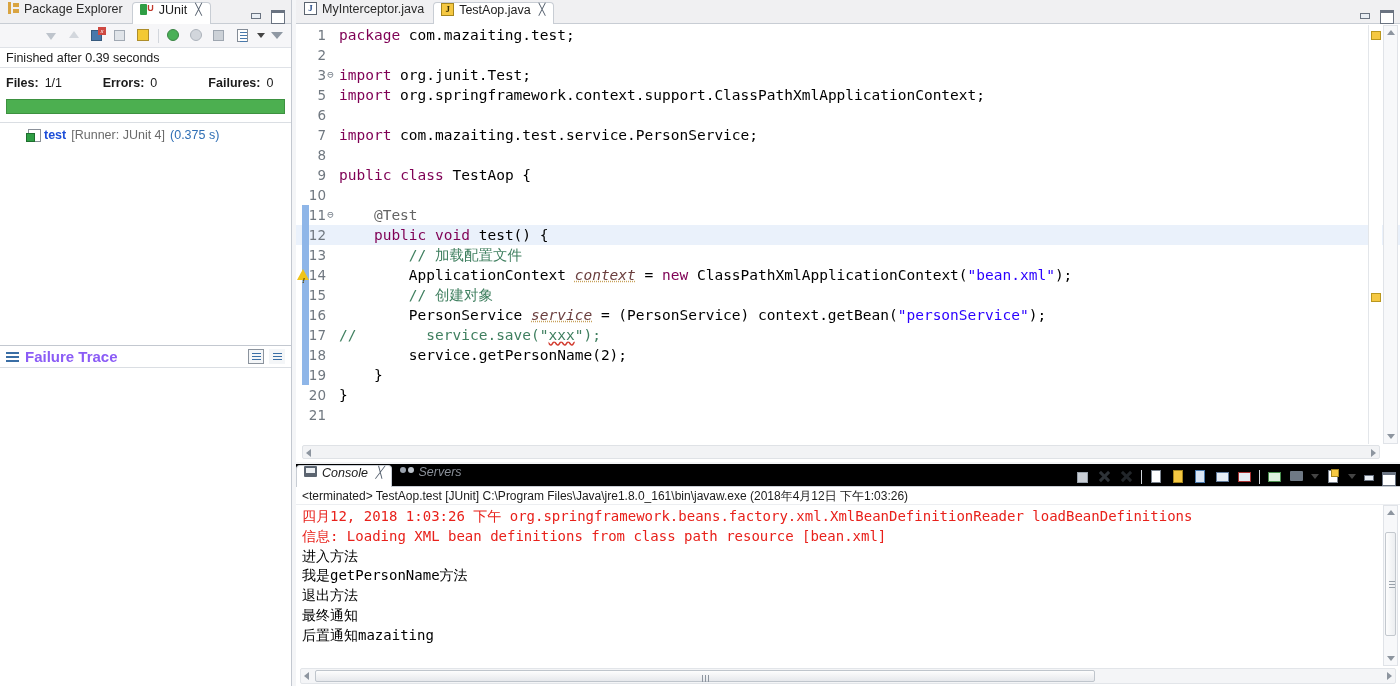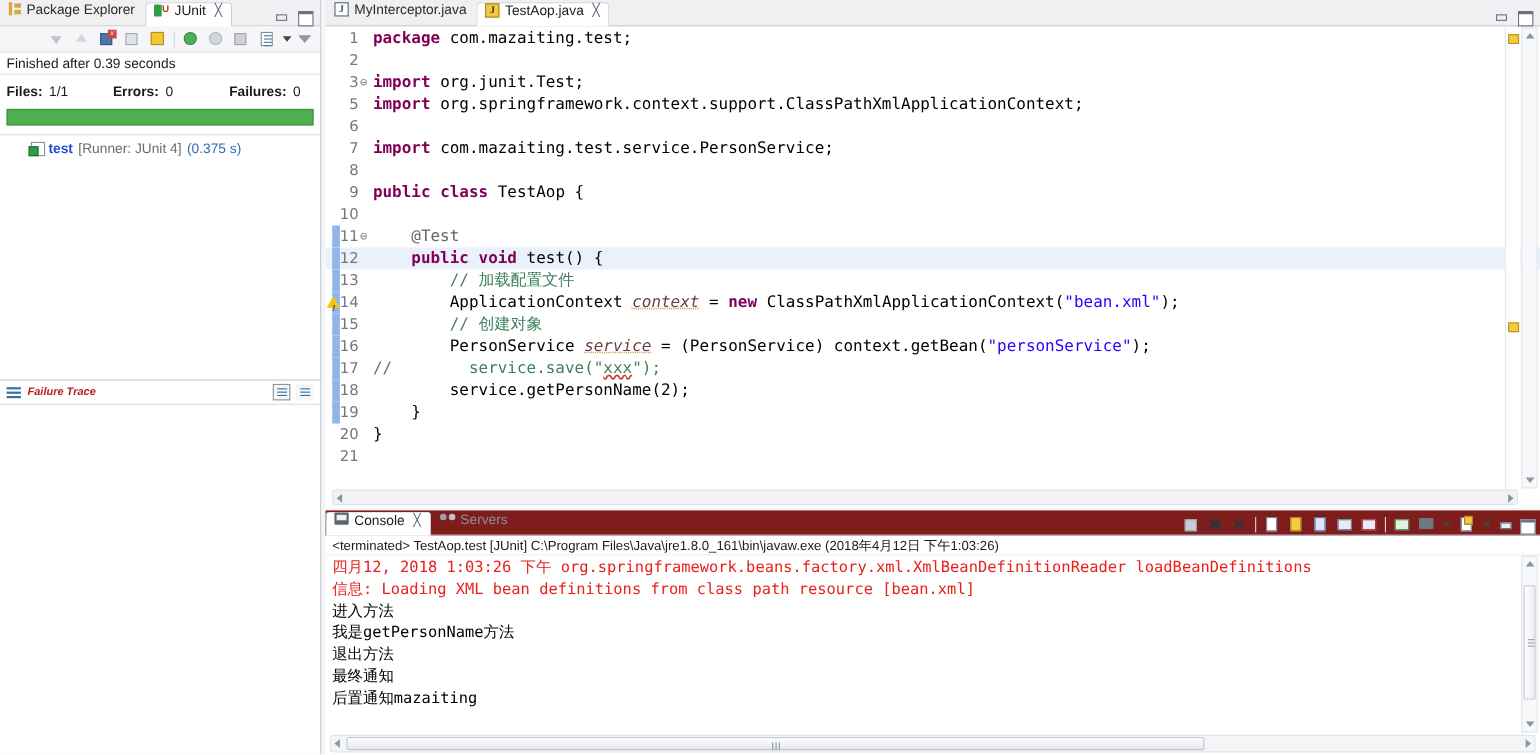--- a/index.html
+++ b/index.html
@@ -120,21 +120,21 @@
   .test-time { color: #2f6fb5; }
 
   #failure-trace {
     position: absolute; left: 0; right: 0; top: 345px; height: 22px;
     display: flex; align-items: center; gap: 6px; padding: 0 6px;
     border-top: 1px solid #c3c8d0; background: #ffffff;
   }
   .ft-hamburger { width:13px; height:10px; position:relative; }
   .ft-hamburger::after { content:""; position:absolute; left:0; top:0; width:13px; height:2px;
                          background:#3a6ea5; box-shadow: 0 4px 0 #3a6ea5, 0 8px 0 #3a6ea5; }
-  .ft-title { font-weight: bold; font-size: 10px; color: #b91c1c; font-style: italic; }
+  .ft-title { font-weight: bold; font-size: 15px; color: #8b5cf6; }
   .ft-btns { margin-left: auto; display: flex; align-items: center; gap: 5px; }
   .ft-btn { width: 16px; height: 15px; border: 1px solid #8b939d; background: #f4f6f8; position: relative; }
   .ft-btn.plain { border-color: transparent; }
   .ft-btn::after { content:""; position:absolute; left:3px; top:3px; width:9px; height:1px; background:#3a6ea5;
                    box-shadow: 0 3px 0 #3a6ea5, 0 6px 0 #3a6ea5; }
   #failure-underline { position:absolute; left:0; right:0; top:367px; border-top:1px solid #dadee3; }
 
   
   #editor { left: 296px; top: 0; width: 1104px; height: 462px; background: #fff; }
   #editor-tabs { background: #f0f0f2; }
@@ -152,21 +152,21 @@
   }
   .cline { position: relative; height: 20px; white-space: pre; }
   .cline.hl { background: #eaf1fb; }
   .lnum {
     display: inline-block; width: 30px; text-align: right;
     color: #707880; font-size: 13.5px; font-family: "DejaVu Sans", sans-serif;
     vertical-align: top;
   }
   .fold { display:inline-block; width:9px; color:#7a838d; font-size:11px; vertical-align:top; text-align:center; }
   .ctext { display: inline-block; padding-left: 4px; vertical-align: top; color:#000; }
-  .kw   { color: #7f0055; font-weight: bold; }
+  .kw   { color: #7f0055; font-weight: normal; }
   .str  { color: #2a00ff; }
   .cmt  { color: #3f7f5f; }
   .ann  { color: #646464; }
   .lvar { color: #6a3e3e; font-style: italic; text-decoration: underline; text-decoration-style: dotted;
           text-decoration-color: #c8a15a; }
   .sqg  { text-decoration: underline; text-decoration-style: wavy; text-decoration-color: #d23b2f; }
   .warnico { position:absolute; left:1px; top:3px; width:13px; height:13px; }
   .warnico::before { content:""; position:absolute; left:0; top:1px; width:0; height:0;
                      border-left:6px solid transparent; border-right:6px solid transparent;
                      border-bottom:11px solid #f0c419; }
@@ -185,21 +185,21 @@
                 border-left:4px solid transparent;border-right:4px solid transparent;border-top:5px solid #8d959f; }
   #hscroll { position:absolute; left:6px; right:20px; bottom:3px; height:14px; background:#f2f3f5;
              border:1px solid #dfe2e6; border-radius:2px; }
   .sb-arrow-l { position:absolute; left:3px; top:3px; width:0;height:0;
                 border-top:4px solid transparent;border-bottom:4px solid transparent;border-right:5px solid #8d959f; }
   .sb-arrow-r { position:absolute; right:3px; top:3px; width:0;height:0;
                 border-top:4px solid transparent;border-bottom:4px solid transparent;border-left:5px solid #8d959f; }
 
   
   #console { left: 296px; top: 464px; width: 1104px; height: 222px; background: #fff; }
-  #console-tabs { background: #7f1d1d; height: 23px; }
+  #console-tabs { background: #000000; height: 23px; font-style: italic; }
   .ico-console { width:13px; height:11px; position:relative; display:inline-block; }
   .ico-console::before { content:""; position:absolute; inset:0; background:#5b6470; border-radius:1px; }
   .ico-console::after { content:""; position:absolute; left:2px; top:2px; width:9px; height:5px; background:#eef1f4; }
   .ico-servers { width:14px; height:12px; position:relative; display:inline-block; }
   .ico-servers::before { content:""; position:absolute; left:0; top:2px; width:6px; height:6px;
                          background:#9aa3ae; border-radius:50%; }
   .ico-servers::after { content:""; position:absolute; right:0; top:2px; width:6px; height:6px;
                         background:#bcc3cb; border-radius:50%; }
   #console-toolbar { margin-left:auto; display:flex; align-items:center; gap:7px; padding:0 6px 2px 0; }
   .ctb { width:15px; height:15px; position:relative; }

